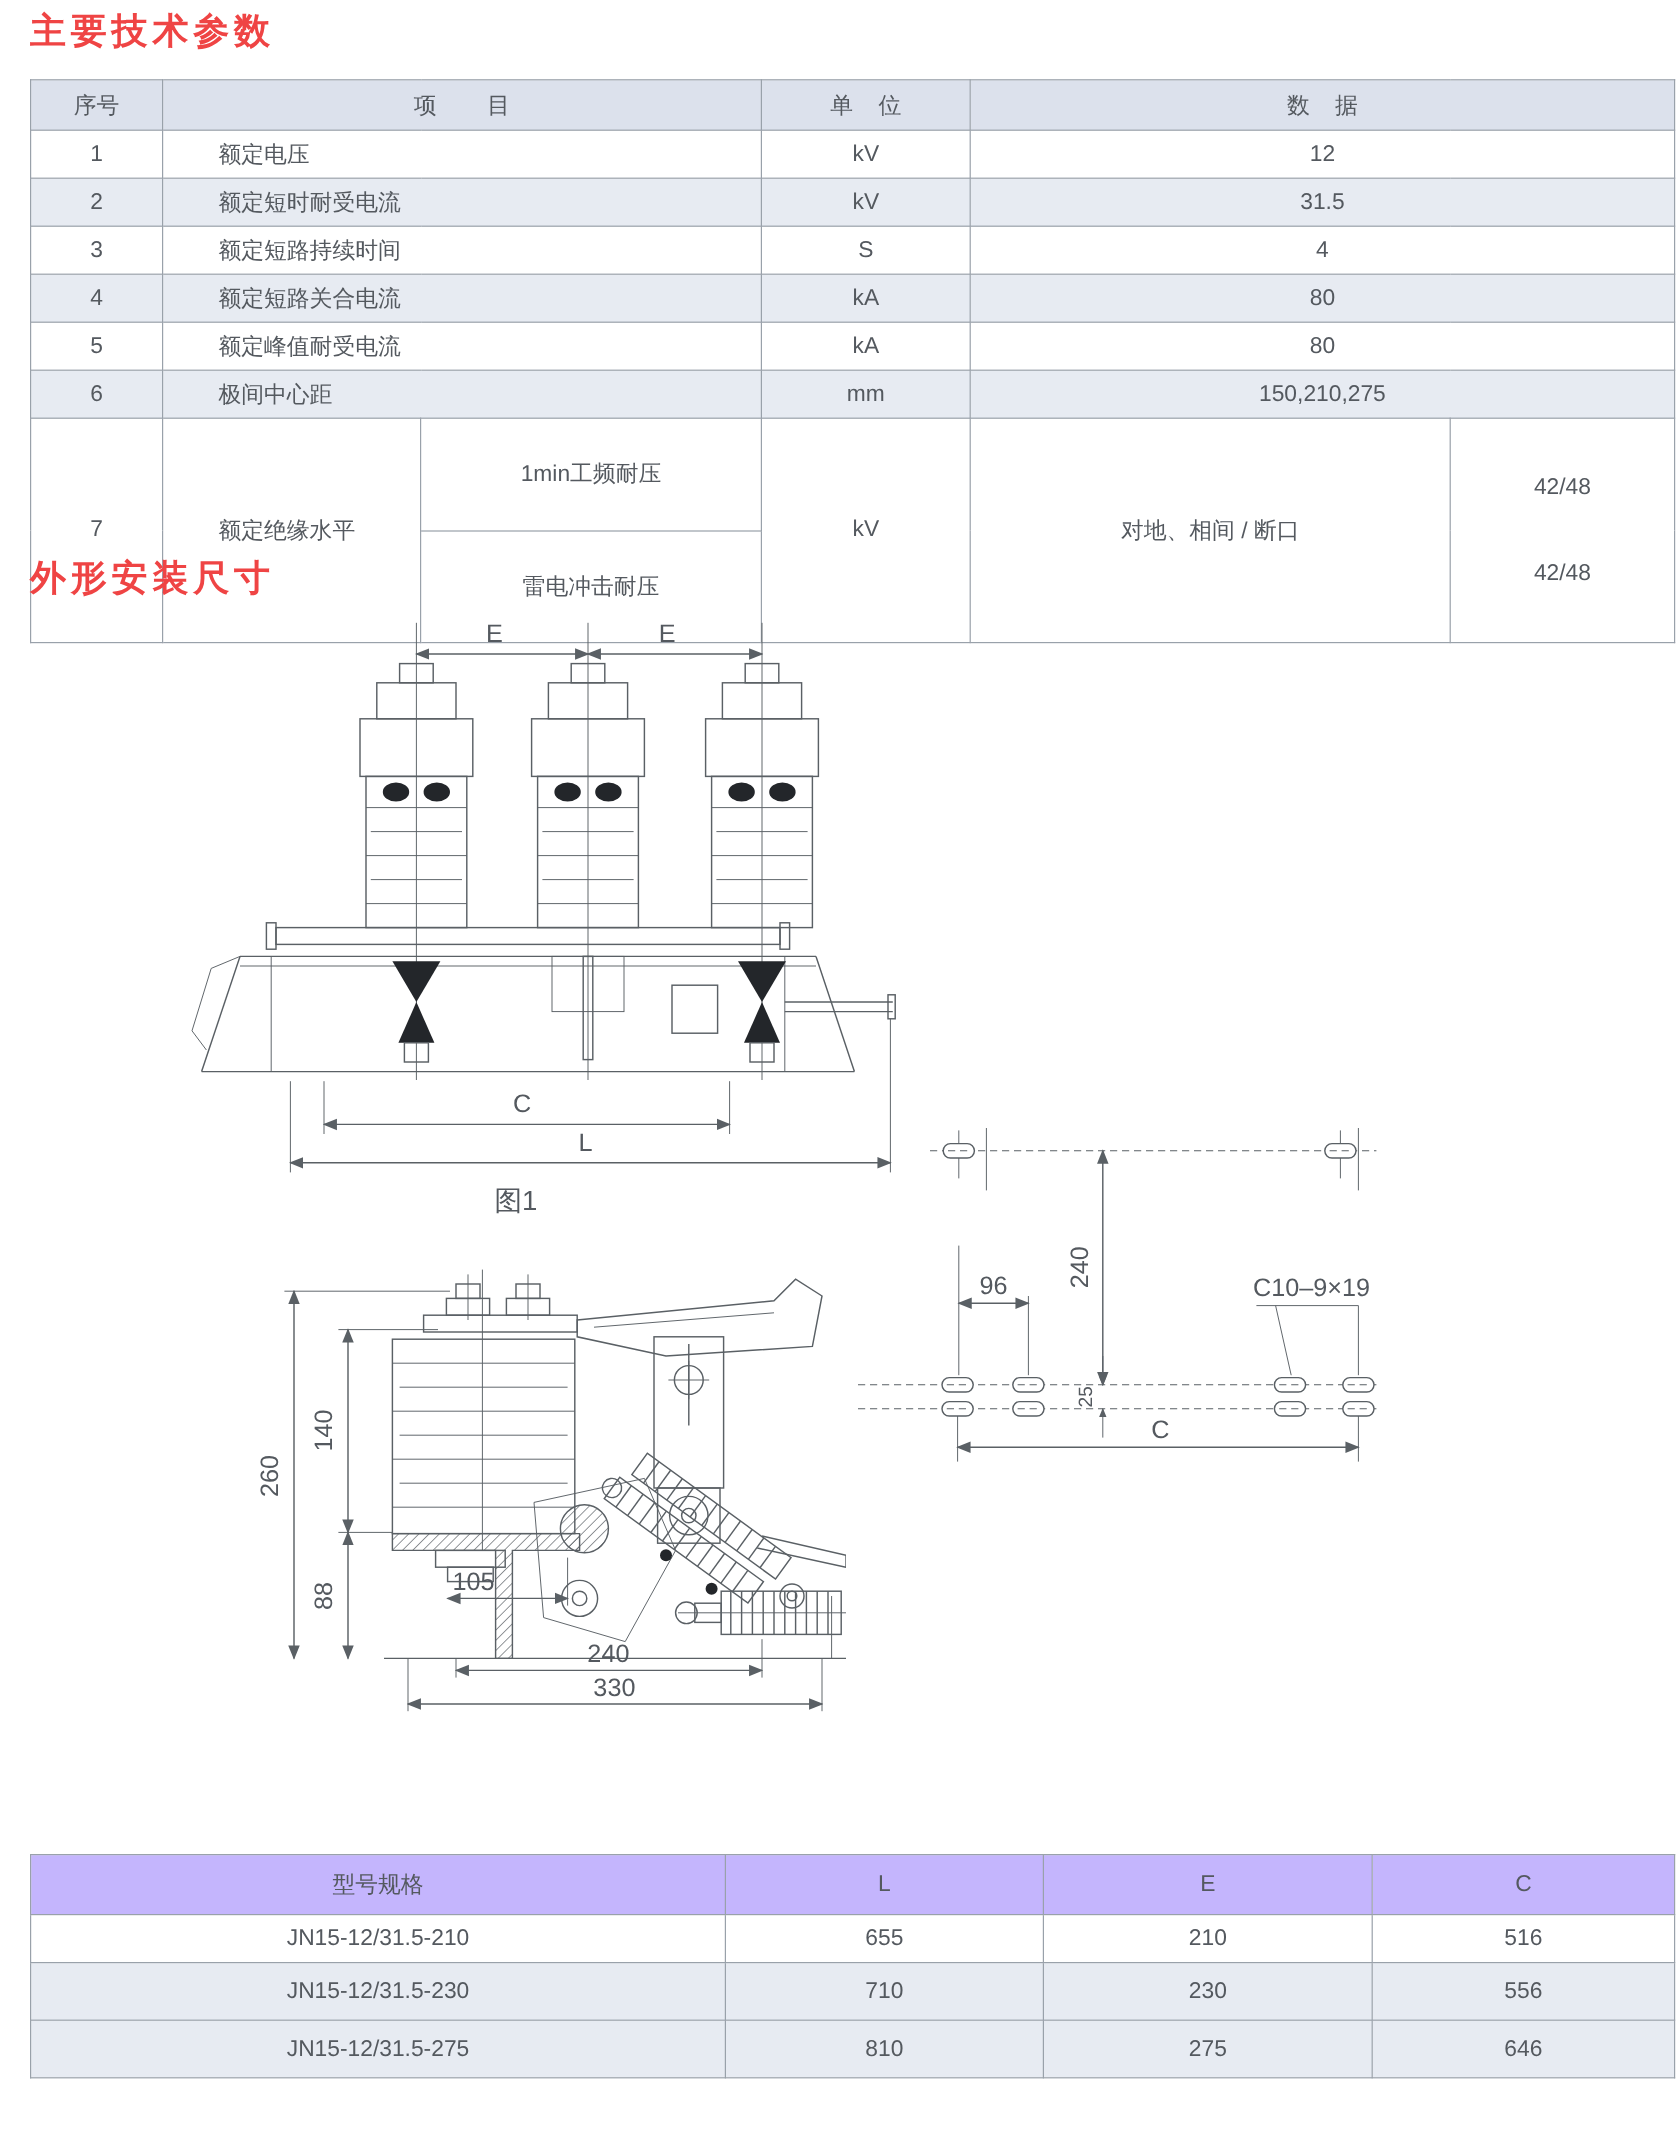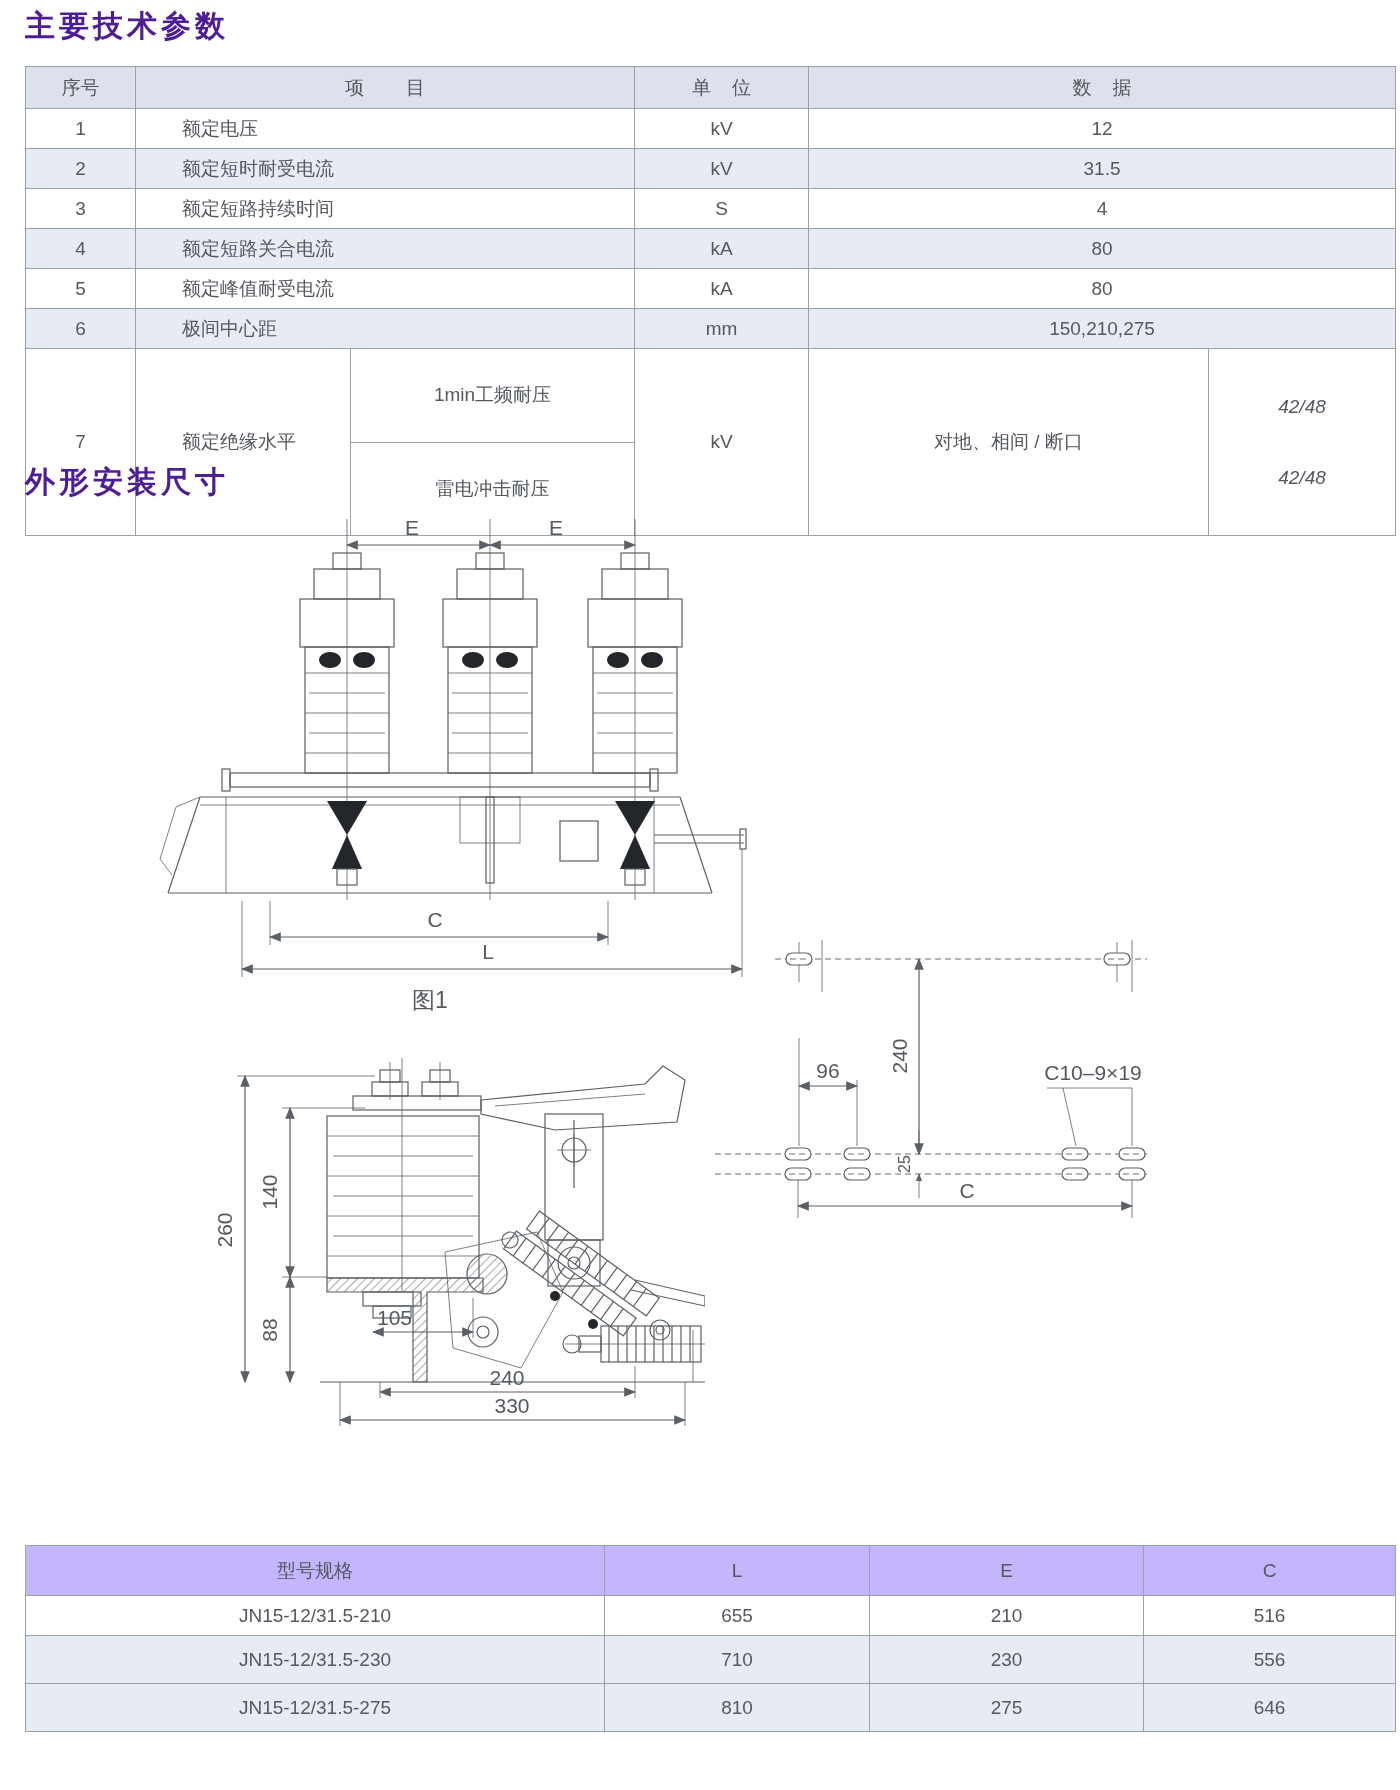--- a/index.html
+++ b/index.html
@@ -1,27 +1,27 @@
 <!DOCTYPE html>
 <html><head>
 <meta charset="utf-8">
 <style>
   html,body{margin:0;padding:0;background:#ffffff;}
   .page{position:relative;width:1400px;height:1790px;background:#ffffff;overflow:hidden;
         font-family:"Liberation Sans","DejaVu Sans",sans-serif;color:#54595f;}
-  .sec-title{position:absolute;left:25px;color:#4c1d95;font-size:30px;font-weight:bold;letter-spacing:4px;}
+  .sec-title{position:absolute;left:25px;color:#ef4444;font-size:30px;font-weight:bold;letter-spacing:4px;}
   table{border-collapse:collapse;table-layout:fixed;position:absolute;left:25px;width:1370px;}
   td{border:1px solid #99a1aa;text-align:center;vertical-align:middle;font-size:19px;color:#54595f;
      padding:0;overflow:hidden;white-space:pre;}
   .spec-table tr.head td{background:#dce1ec;margin-left:35px;}
   .spec-table tr.stripe td{background:#e7ebf2;}
   .model-table tr.head td{background:#c4b5fd;}
   .model-table tr.stripe td{background:#e7ebf2;}
   td.item{text-align:left;padding-left:46px;margin-top:22px;}
-  .two-line div{line-height:27px;font-style:italic;}
+  .two-line div{line-height:27px;}
   svg{position:absolute;stroke:#5a6065;fill:none;stroke-width:1.2;}
   svg text{font-family:"Liberation Sans","DejaVu Sans",sans-serif;fill:#54595f;stroke:none;font-size:21px;}
   svg text.cap{font-size:23px;}
   svg text.small{font-size:16px;}
   .thin{stroke-width:0.8;}
   .dash{stroke-dasharray:6 4;stroke-width:0.9;}
   .blk{fill:#23262a;stroke:none;}
   .wfill{fill:#ffffff;}
 </style>
 </head>

